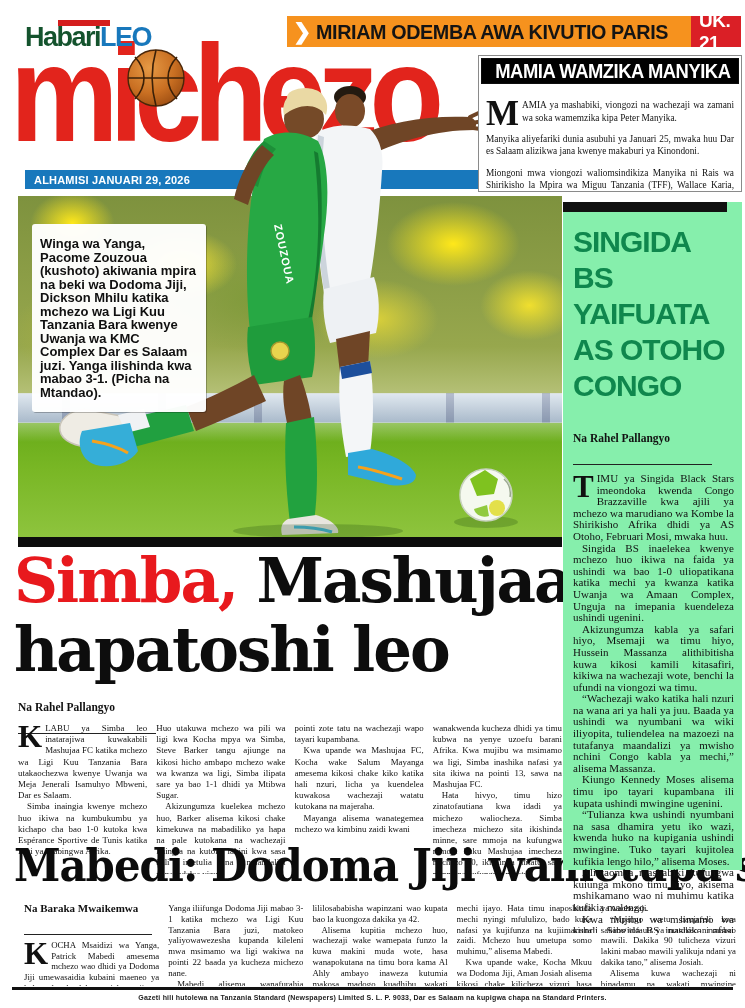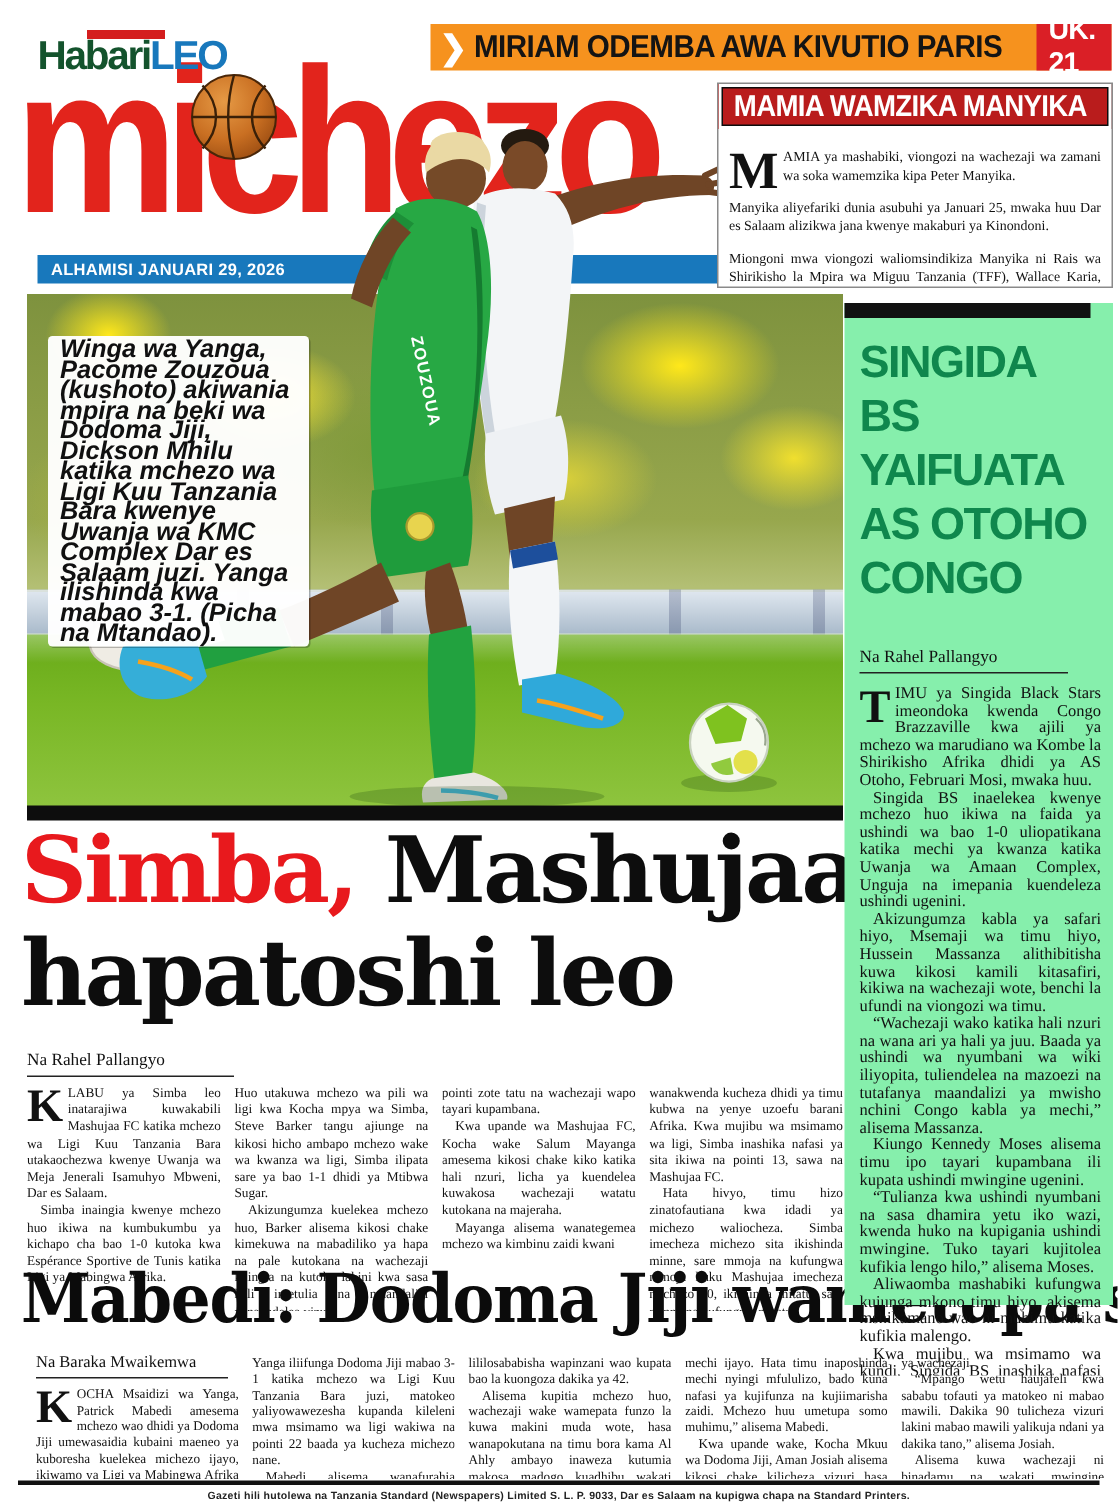--- a/index.html
+++ b/index.html
@@ -30,21 +30,21 @@
   #top-banner .txt{color:#141414;font-family:"Liberation Sans",sans-serif;font-weight:900;
       font-size:21px;letter-spacing:-0.4px;white-space:nowrap;transform:scaleX(.94);
       transform-origin:left center;}
   #top-banner .pageref{margin-left:auto;background:#da1f26;color:#fff;height:31px;
       display:flex;align-items:center;padding:0 8px;font-family:"Liberation Sans",sans-serif;
       font-weight:900;font-size:19px;letter-spacing:-0.5px;}
 
   
   #manyika{left:478px;top:55px;width:264px;height:137px;z-index:6;background:#fff;
       border:1px solid #8a8a8a;box-sizing:border-box;}
-  #manyika .hdr{background:#b91c1c;height:30px;display:flex;align-items:center;justify-content:flex-start;
+  #manyika .hdr{background:#000000;height:30px;display:flex;align-items:center;justify-content:flex-end;
       box-shadow:inset 0 0 0 2px #fff, inset 0 0 0 3px #0d0d0d;}
   #manyika .hdr span{color:#fff;font-family:"Liberation Sans",sans-serif;font-weight:900;
       font-size:20px;white-space:nowrap;transform:scaleX(.92);letter-spacing:-0.5px;}
   #manyika .body{padding:4px 7px 0 7px;font-size:9.3px;line-height:12.2px;text-align:justify;
       overflow:hidden;height:100px;}
 
   
   #photo{left:18px;top:196px;width:544px;height:342px;z-index:5;}
   #photo .bg{position:absolute;inset:0;overflow:hidden;background-color:#8f9c46;
     background-image:
@@ -59,32 +59,32 @@
       linear-gradient(180deg,#7e923e 0%,#97a74d 44%,#b3bf74 57%,#b3bf74 58%,
         #d8e1ea 58%,#a9bacb 66%,#67aa18 66%,#79b725 80%,#8ec43e 100%);}
   #photo .boards{position:absolute;left:0;top:57.5%;width:100%;height:9%;opacity:.85;
     background:linear-gradient(180deg,#e3eaf1,#a9bacb),
     repeating-linear-gradient(90deg, rgba(50,60,110,.0) 0 44px, rgba(50,60,110,.28) 44px 52px, rgba(50,60,110,0) 52px 96px);
     background-blend-mode:multiply;}
   #photo .grass-glow{position:absolute;left:0;top:66%;width:100%;height:6%;
     background:linear-gradient(180deg,rgba(255,255,255,.35),rgba(255,255,255,0));}
   #players{position:absolute;left:0;top:-121px;width:544px;height:463px;}
   #caption{position:absolute;left:14px;top:28px;width:158px;background:rgba(255,255,255,.97);
-      border-radius:3px;padding:2px 8px;font-family:"Liberation Sans",sans-serif;
-      font-weight:bold;font-size:17px;line-height:13.5px;color:#101010;
-      box-shadow:1px 1px 0 rgba(0,0,0,.25);font-style:italic;}
+      border-radius:3px;padding:13px 8px;font-family:"Liberation Sans",sans-serif;
+      font-weight:bold;font-size:13px;line-height:13.5px;color:#101010;
+      box-shadow:1px 1px 0 rgba(0,0,0,.25);}
   #photo-bar{left:18px;top:537px;width:544px;height:10px;background:#0d0d0d;z-index:5;}
 
   
   #lead-headline{left:14px;top:546px;z-index:2;font-family:"DejaVu Serif",serif;
       font-weight:bold;font-size:61px;line-height:69px;letter-spacing:-2px;white-space:nowrap;}
   #lead-headline .red{color:#e8191d;}
   #lead-headline .blk{color:#0d0d0d;}
-  .byline{font-family:"Liberation Serif",serif;font-weight:normal;font-size:11.5px;
-      border-bottom:1.5px solid #222;padding-bottom:4px;}
+  .byline{font-family:"Liberation Serif",serif;font-weight:bold;font-size:11.5px;
+      border-bottom:1.5px solid #222;padding-bottom:20px;}
   #lead-byline{left:18px;top:701px;width:138px;}
   .cols{display:flex;gap:9px;}
   .col{flex:1;text-align:justify;font-size:8.9px;line-height:11.2px;overflow:hidden;}
   .col p{margin:0;text-indent:9px;}
   .col p:first-child{text-indent:0;}
   .lead > p:first-child::first-letter{float:left;font-size:31px;line-height:25px;
       padding:1px 3px 0 0;font-weight:bold;}
   #manyika .lead > p:first-child::first-letter{font-size:35px;line-height:28px;}
   #lead-cols{left:18px;top:723px;width:544px;height:151px;}
 

